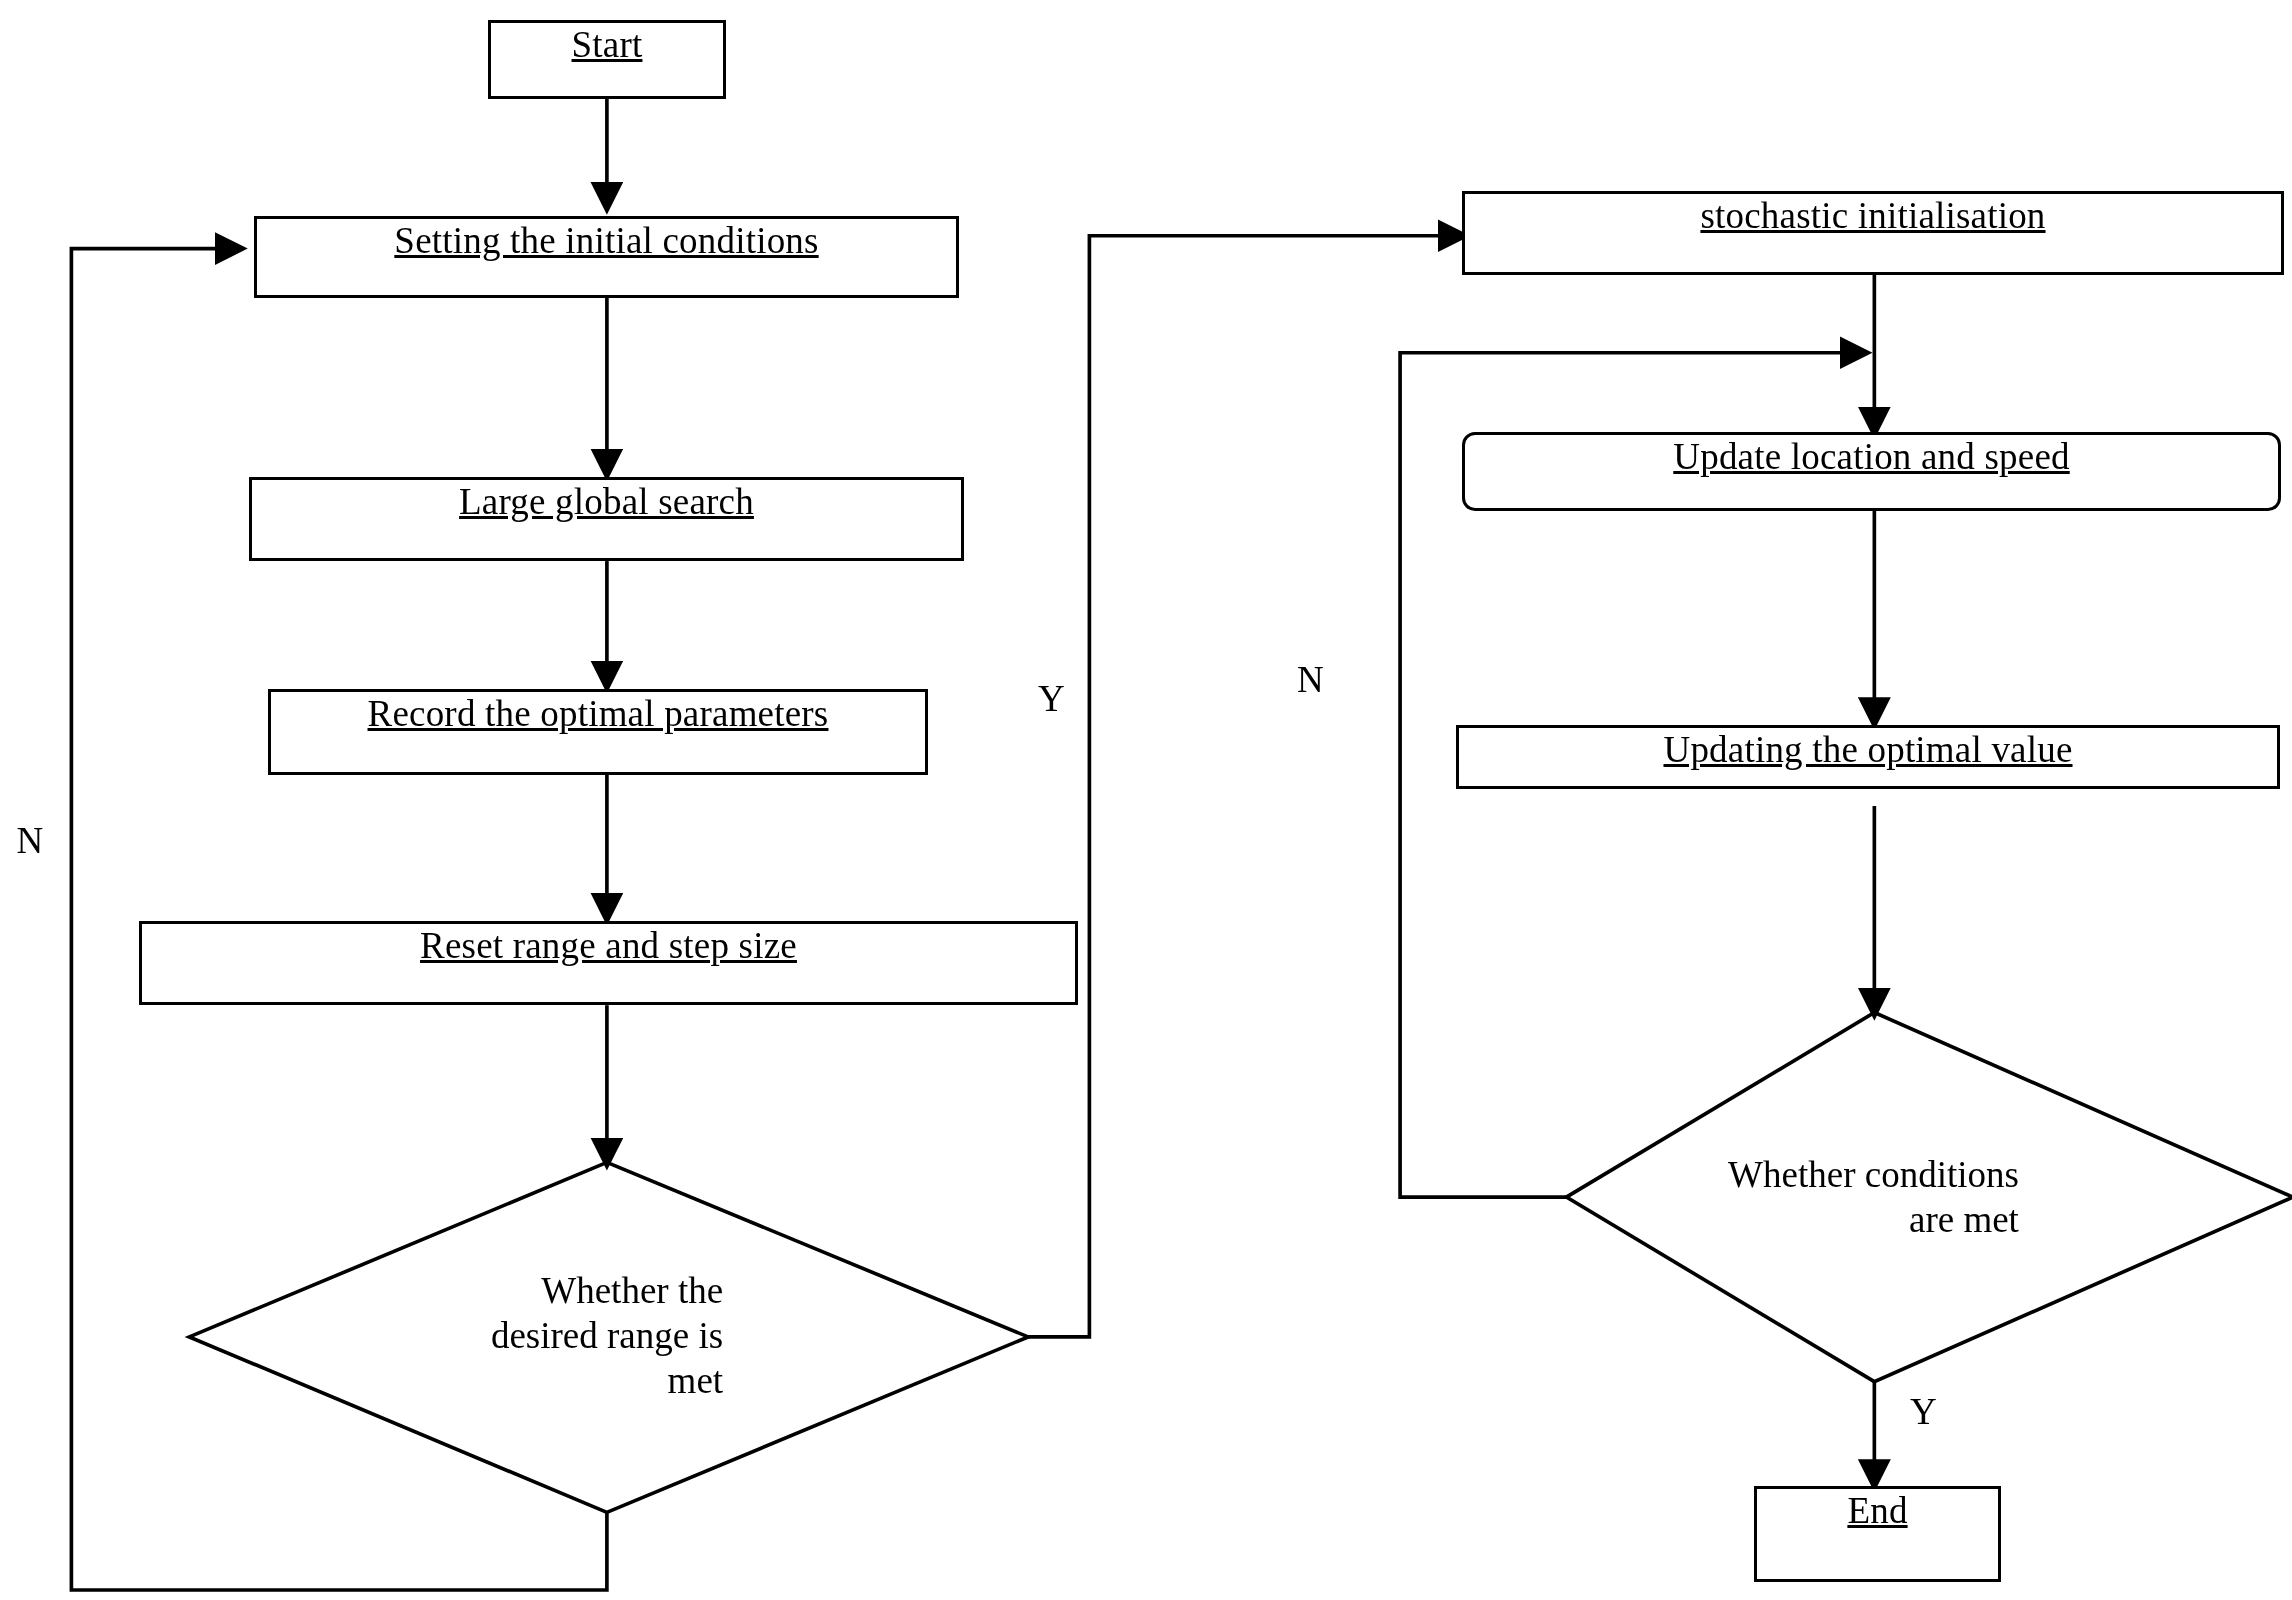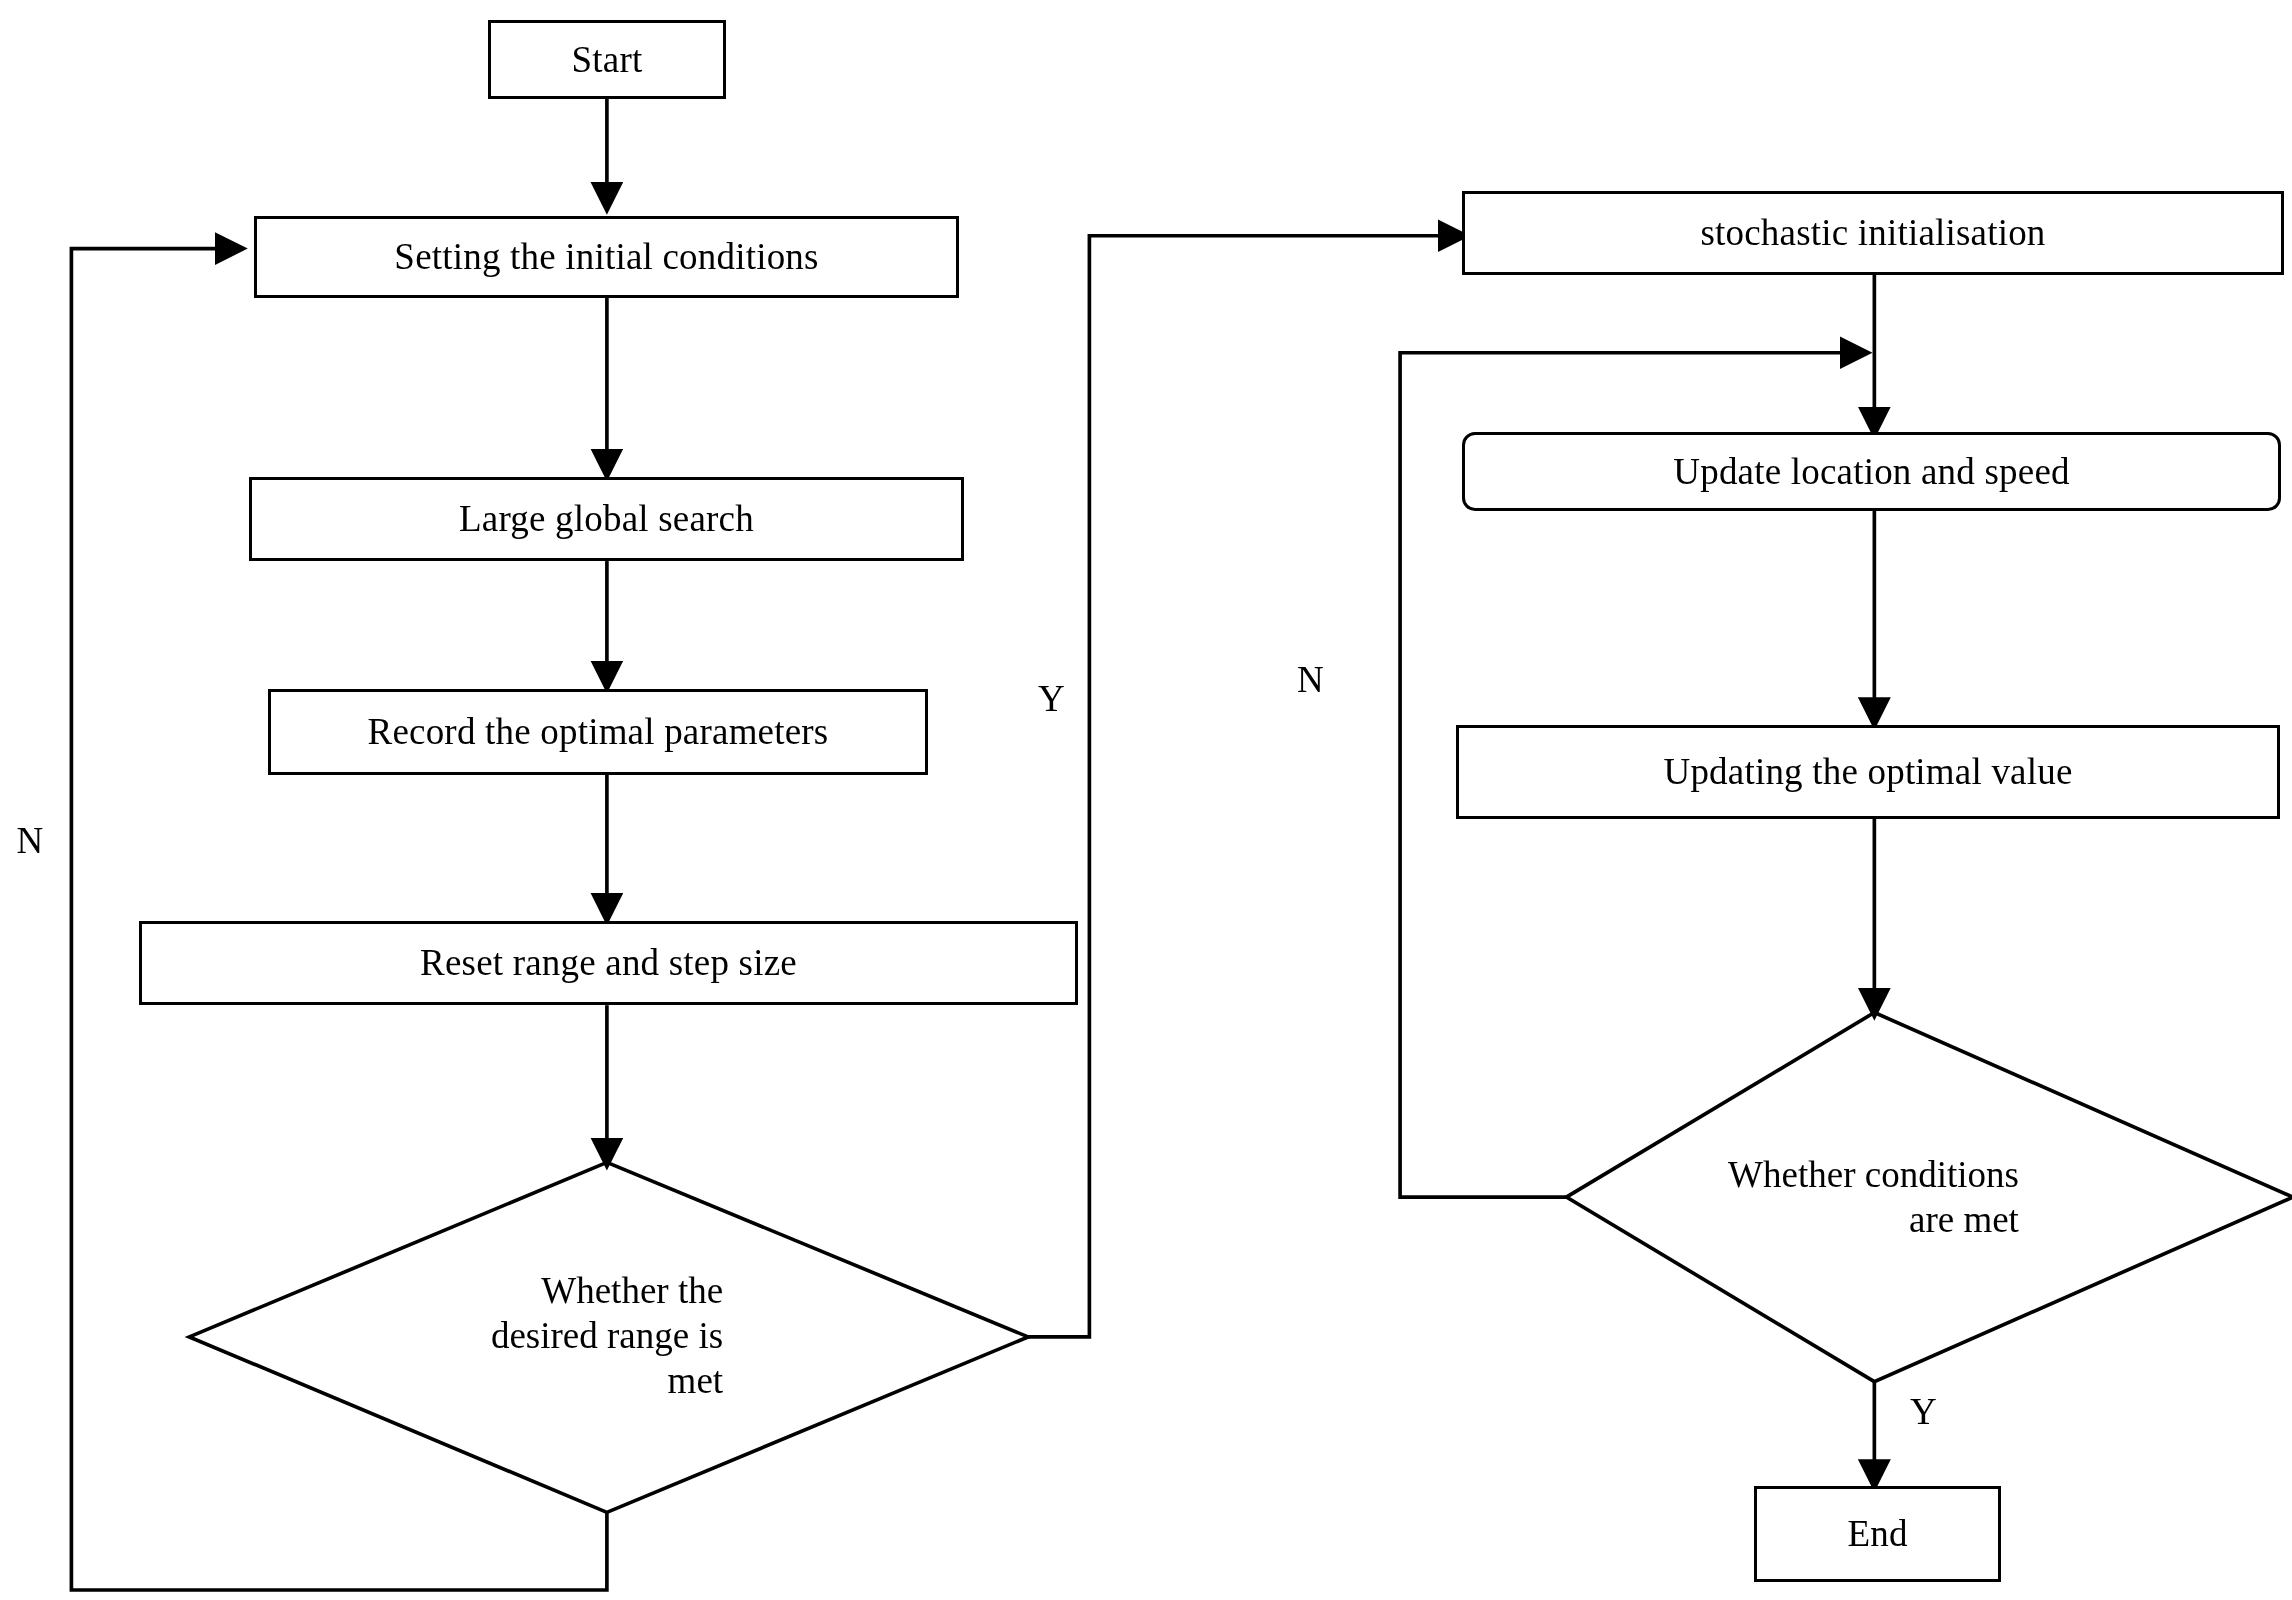--- a/index.html
+++ b/index.html
@@ -23,29 +23,30 @@
     left: 0;
     top: 0;
     width: 2293px;
     height: 1601px;
     pointer-events: none;
   }
   .node {
     position: absolute;
     box-sizing: border-box;
     display: flex;
-    align-items: center;
+    align-items: flex-start;
     justify-content: center;
     text-align: center;
     background: #ffffff;
     border: 3.7px solid #000000;
     font-size: 37px;
     line-height: 1.18;
     letter-spacing: 0.2px;
     padding: 0 9.1px;
+    text-decoration: underline;
   }
   .label {
     position: absolute;
     font-size: 37px;
     line-height: 1;
     color: #000000;
     background: transparent;
   }
   .diamond-text {
     position: absolute;
@@ -128,21 +129,21 @@
   </div>
 
   <div class="node" style="left:1462px; top:191px; width:822px; height:84px;">
     <span>stochastic initialisation</span>
   </div>
 
   <div class="node" style="left:1462px; top:432px; width:819px; height:79px;border-radius:13px;">
     <span>Update location and speed</span>
   </div>
 
-  <div class="node" style="left:1456px; top:725px; width:824px; height:94px;">
+  <div class="node" style="left:1456px; top:725px; width:824px; height:64px;">
     <span>Updating the optimal value</span>
   </div>
 
   <div class="diamond-text" style="left:1636px; top:1133px; width:475px; height:128px;">
     <span>Whether conditions
 are met</span>
   </div>
 
   <div class="node" style="left:1754px; top:1486px; width:247px; height:96px;">
     <span>End</span>

